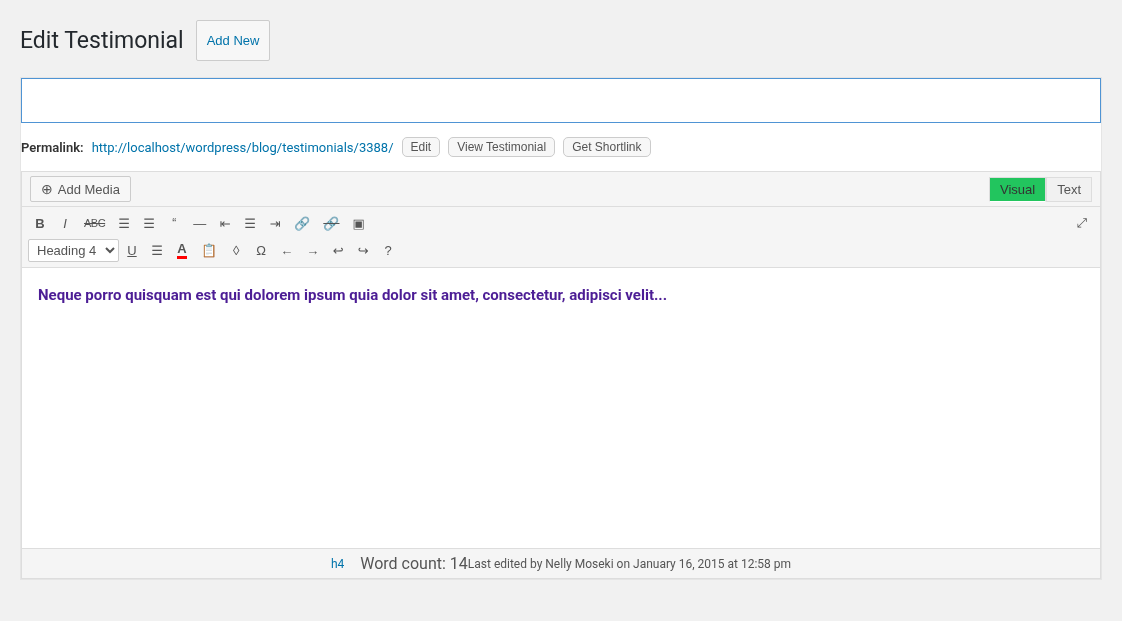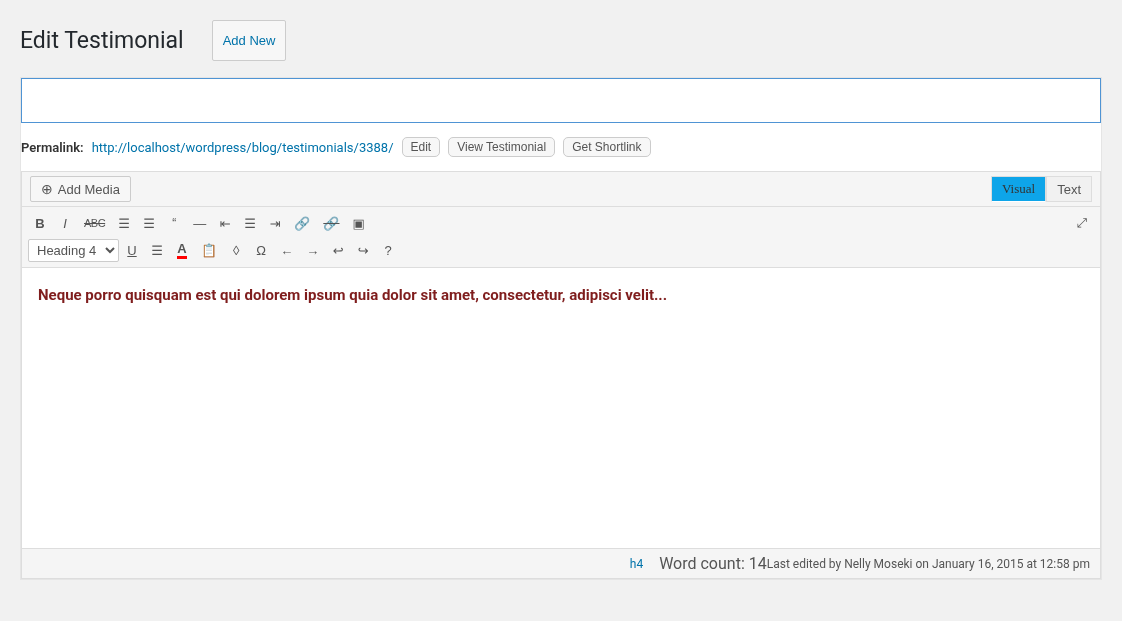--- a/index.html
+++ b/index.html
@@ -6,21 +6,21 @@
     body {
       background: #f1f1f1;
       font-family: -apple-system, BlinkMacSystemFont, "Segoe UI", Roboto, sans-serif;
       font-size: 13px;
       color: #333;
       padding: 20px;
     }
     .page-header {
       display: flex;
       align-items: center;
-      gap: 28px;
+      gap: 12px;
       margin-bottom: 16px;
     }
     .page-title {
       font-size: 23px;
       font-weight: 400;
       color: #23282d;
     }
     .btn-add-new {
       background: #f7f7f7;
       border: 1px solid #ccc;
@@ -104,25 +104,24 @@
     }
     .view-tab {
       background: #f1f1f1;
       border: 1px solid #ddd;
       padding: 4px 10px;
       font-size: 13px;
       cursor: pointer;
       color: #555;
     }
     .view-tab.active {
-      background: #0ea5e9;
+      background: #22c55e;
       border-bottom-color: #fff;
       color: #333;
       font-weight: 500;
-      font-family: Liberation Serif, serif;
     }
 
     .toolbar {
       background: #f5f5f5;
       border-bottom: 1px solid #ddd;
       padding: 4px 6px;
     }
     .toolbar-row {
       display: flex;
       align-items: center;
@@ -166,21 +165,21 @@
       line-height: 1.5;
       color: #1a1a1a;
       cursor: text;
     }
 
     .editor-footer {
       background: #f5f5f5;
       border-top: 1px solid #ddd;
       padding: 5px 10px;
       display: flex;
-      justify-content: flex-end;
+      justify-content: center;
       align-items: center;
       font-size: 12px;
       color: #555;
     }
     .h4-label {
       color: #0073aa;
       font-size: 12px;
     }
     .word-count { color: #555; font-size: 16px; }
     .last-edited { color: #555; font-size: 12px; }
@@ -303,21 +302,21 @@
         <button class="toolbar-btn">
           <span>↪</span>
         </button>
         <button class="toolbar-btn">
           <span>?</span>
         </button>
       </div>
     </div>
 
     <div class="editor-content">
-      <h4 style="font-size:15px; font-weight:700; color:#7f1d1d;">
+      <h4 style="font-size:15px; font-weight:700; color:#4c1d95;">
         <span>Neque porro quisquam est qui dolorem ipsum quia dolor sit amet, consectetur, adipisci velit...</span>
       </h4>
     </div>
 
     <div class="editor-footer">
       <div style="display:flex; gap: 16px; align-items:center;">
         <span class="h4-label">h4</span>
         <span class="word-count">
           <span>Word count:</span>
           <span>14</span>

